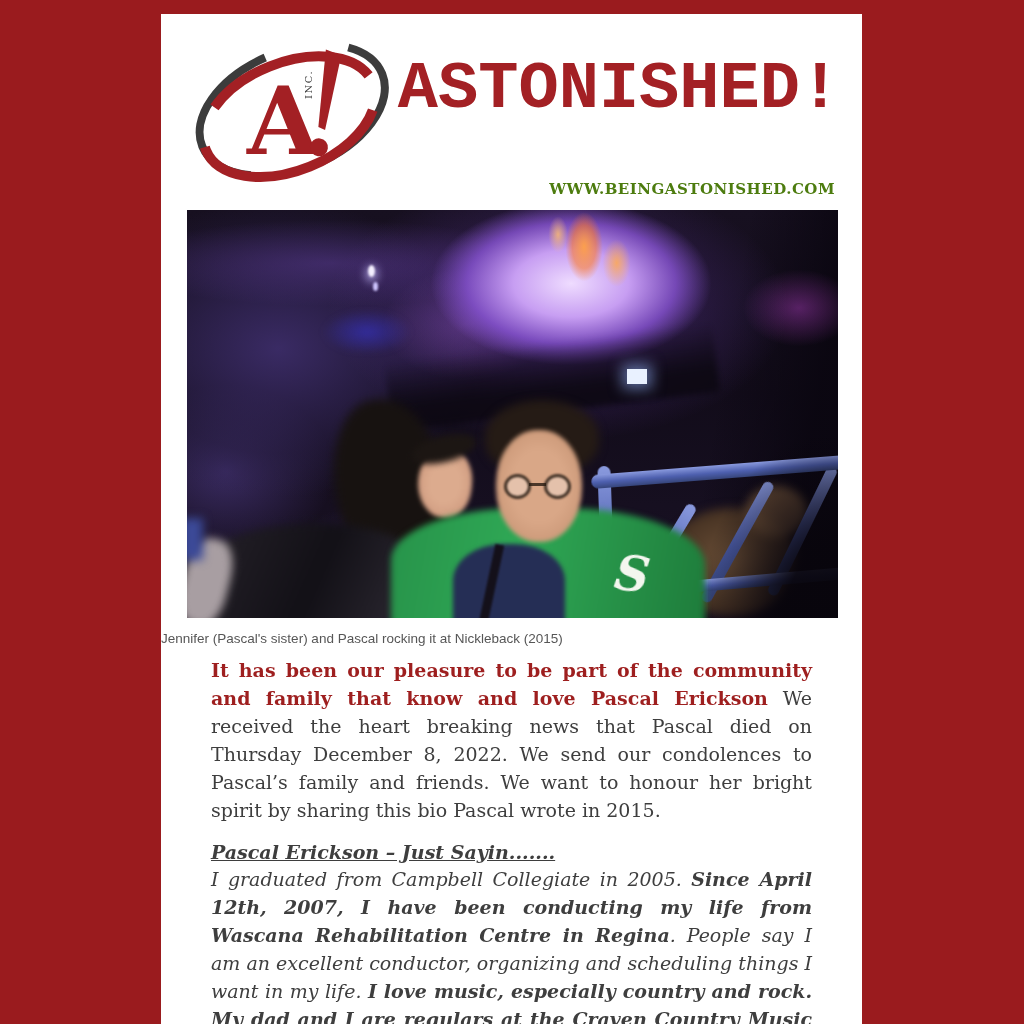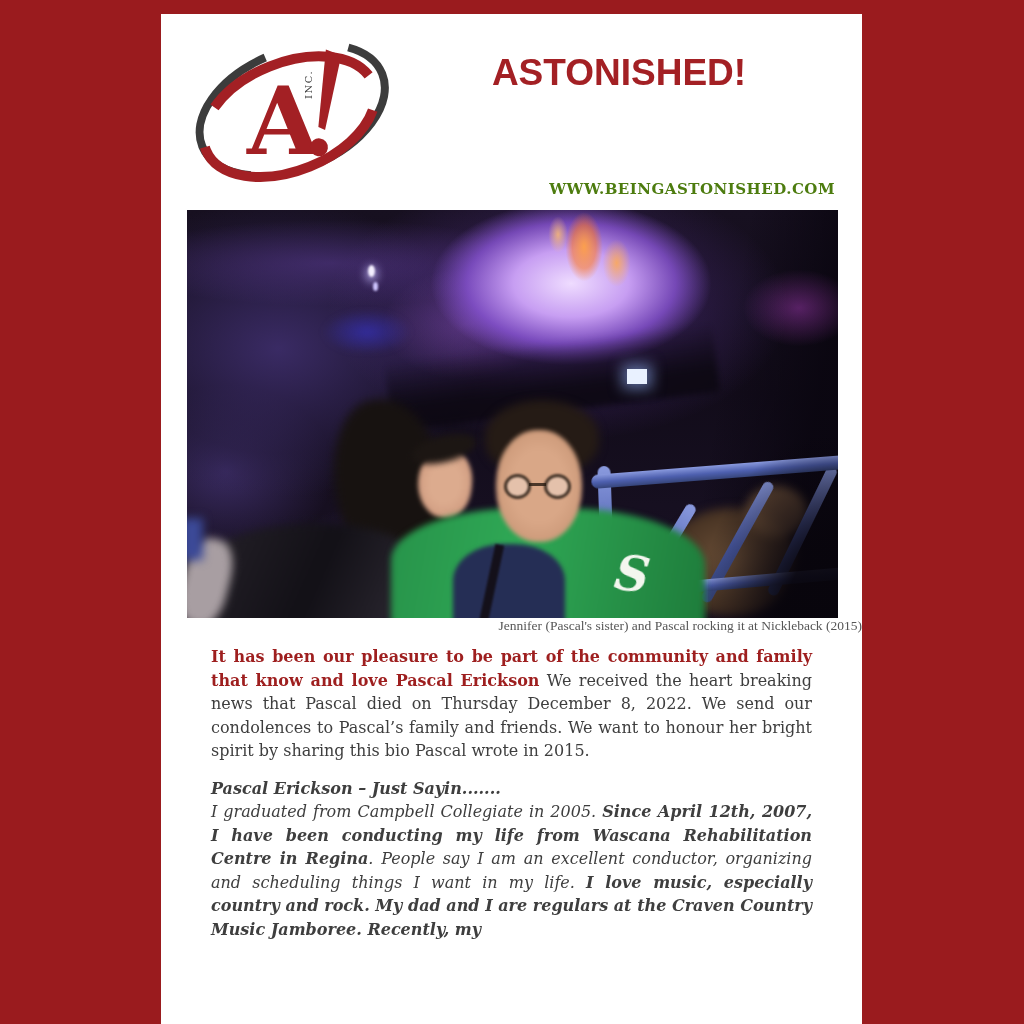--- a/index.html
+++ b/index.html
@@ -9,22 +9,22 @@
   .content {
     position:absolute; left:161px; top:14px; width:701px; height:1010px;
     background:#ffffff; overflow:hidden;
   }
 
   
   .masthead { position:relative; height:196px; }
   .logo-svg { position:absolute; left:26px; top:12px; width:212px; height:172px; }
   .brand-block { position:absolute; left:232px; top:40px; width:452px; text-align:center; }
   .brand-name {
-    font-size:37px; font-weight:bold; color:#a32024; line-height:1.05;
-    font-family:Liberation Sans, sans-serif; white-space:nowrap;
+    font-size:67px; font-weight:bold; color:#a32024; line-height:1.05;
+    font-family:Liberation Mono, monospace; white-space:nowrap;
   }
   .tagline {
     font-size:33px; color:#3a3a3a; letter-spacing:3px; margin-top:2px;
     font-family:"DejaVu Serif", serif; white-space:nowrap;
   }
   .website {
     position:absolute; right:27px; top:166px; font-size:15px; font-weight:bold;
     color:#4d7c0f; letter-spacing:0.5px; text-decoration:none; white-space:nowrap;
   }
 
@@ -103,32 +103,32 @@
                    border-radius:45% 45% 0 0; filter:blur(2px); }
   .pascal-strap  { left:300px; top:334px; width:9px; height:80px; background:#14101a;
                    transform:rotate(12deg); filter:blur(1px); }
   .jacket-letter { left:428px; top:340px; font-family:"DejaVu Serif", serif; font-style:italic;
                    font-weight:bold; font-size:48px; color:#f3f6ee; transform:rotate(8deg);
                    filter:blur(0.6px); line-height:1; }
   .corner-dark { right:-20px; bottom:-20px; width:150px; height:200px;
                  background:radial-gradient(ellipse at 90% 90%, rgba(8,5,12,0.95) 30%, transparent 75%); }
 
   figcaption {
-    margin-top:0; text-align:right; font-family:Liberation Serif, serif;
+    margin-top:13px; text-align:left; font-family:Liberation Sans, sans-serif;
     font-size:13.5px; color:#565656;
   }
 
   
   article { padding:0 50px; color:#3e3e3e; }
   h1 { margin-top:54px; font-size:27px; font-weight:bold; color:#9c1b1b; letter-spacing:0.2px; }
-  p  { font-size:16px; line-height:1.47; text-align:justify; }
+  p  { font-size:19px; line-height:1.47; text-align:justify; }
   .intro { margin-top:11px; }
   .lead-red { color:#9e1f1f; font-weight:bold; }
   .bio { margin-top:14px; }
-  .bio-head { font-style:italic; font-weight:bold; }
+  .bio-head { font-style:italic; font-weight:bold;text-decoration:underline; }
   .seg-italic { font-style:italic; }
   .seg-bold-italic { font-style:italic; font-weight:bold; }
 </style>
 </head>
 <body>
 
 <div class="content">
 
   <header class="masthead">
     <svg class="logo-svg" viewBox="0 0 212 172" aria-hidden="true">

